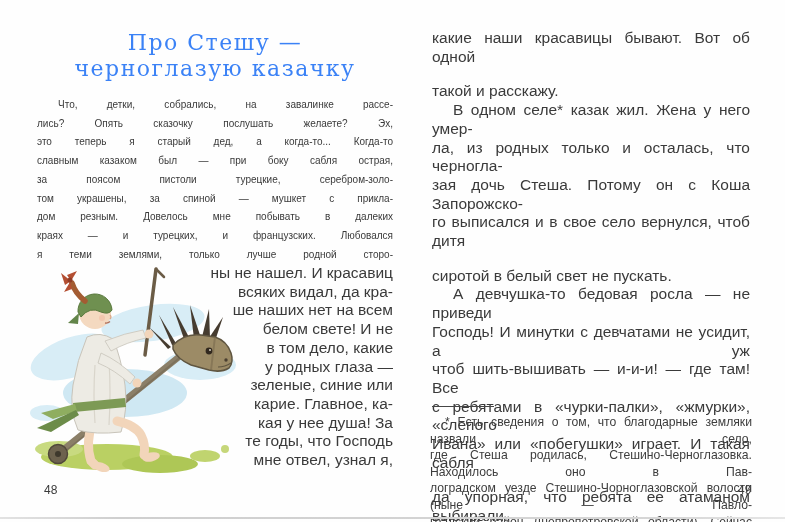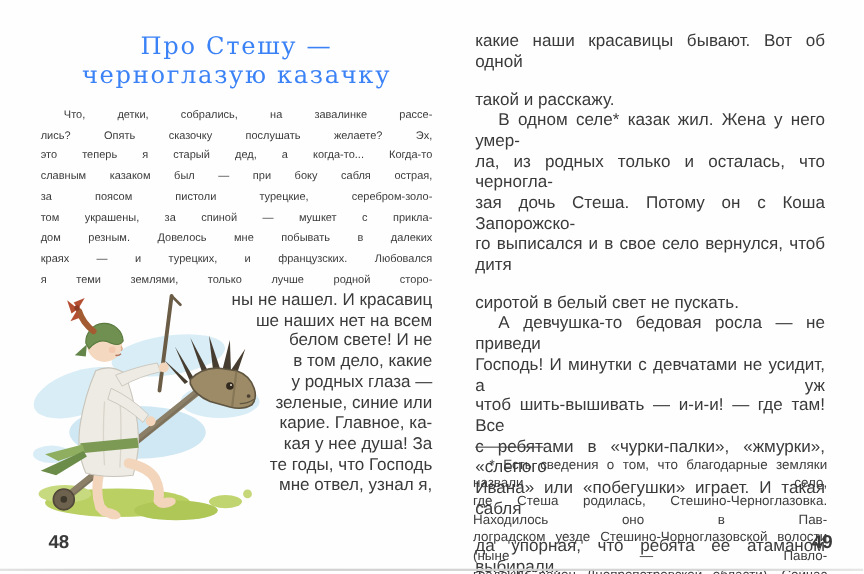--- a/index.html
+++ b/index.html
@@ -34,21 +34,21 @@
   .footnote {
     position:absolute; left:430px; top:414px; width:322px;
     font-size:12.2px; line-height:16.6px; color:#3d3d3d;
   }
   
   .jl  { text-align:justify; text-align-last:justify; }
   .end { text-align-last:left;margin-top:16px; }
   .ind  { text-indent:21px; }
   .ind-s{ text-indent:15px; }
   
-  .pageno { position:absolute; top:483px; font-size:17px; font-weight:bold; color:#3a3a3a; }
+  .pageno { position:absolute; top:483px; font-size:12px; font-weight:normal; color:#3a3a3a; }
   .pn-left  { left:44px; }
   .pn-right { left:738px; }
   
   .bottom-edge { position:absolute; left:0; top:517px; width:785px; height:2px;
     background:linear-gradient(to right,#e2e2e2,#cfcfcf 15%,#d6d6d6 85%,#e6e6e6); }
   
   .illo { position:absolute; left:25px; top:265px; width:235px; height:212px; z-index:2; }
 </style>
 </head>
 <body>
@@ -67,20 +67,21 @@
     <div class="jl">славным казаком был — при боку сабля острая,</div>
     <div class="jl">за поясом пистоли турецкие, серебром-золо-</div>
     <div class="jl">том украшены, за спиной — мушкет с прикла-</div>
     <div class="jl">дом резным. Довелось мне побывать в далеких</div>
     <div class="jl">краях — и турецких, и французских. Любовался</div>
     <div class="jl">я теми землями, только лучше родной сторо-</div>
   </div>
 
   <div class="lp-wrap">
     <div>ны не нашел. И красавиц</div>
+    <div>всяких видал, да кра-</div>
     <div>ше наших нет на всем</div>
     <div>белом свете! И не</div>
     <div>в том дело, какие</div>
     <div>у родных глаза —</div>
     <div>зеленые, синие или</div>
     <div>карие. Главное, ка-</div>
     <div>кая у нее душа! За</div>
     <div>те годы, что Господь</div>
     <div>мне отвел, узнал я,</div>
   </div>

